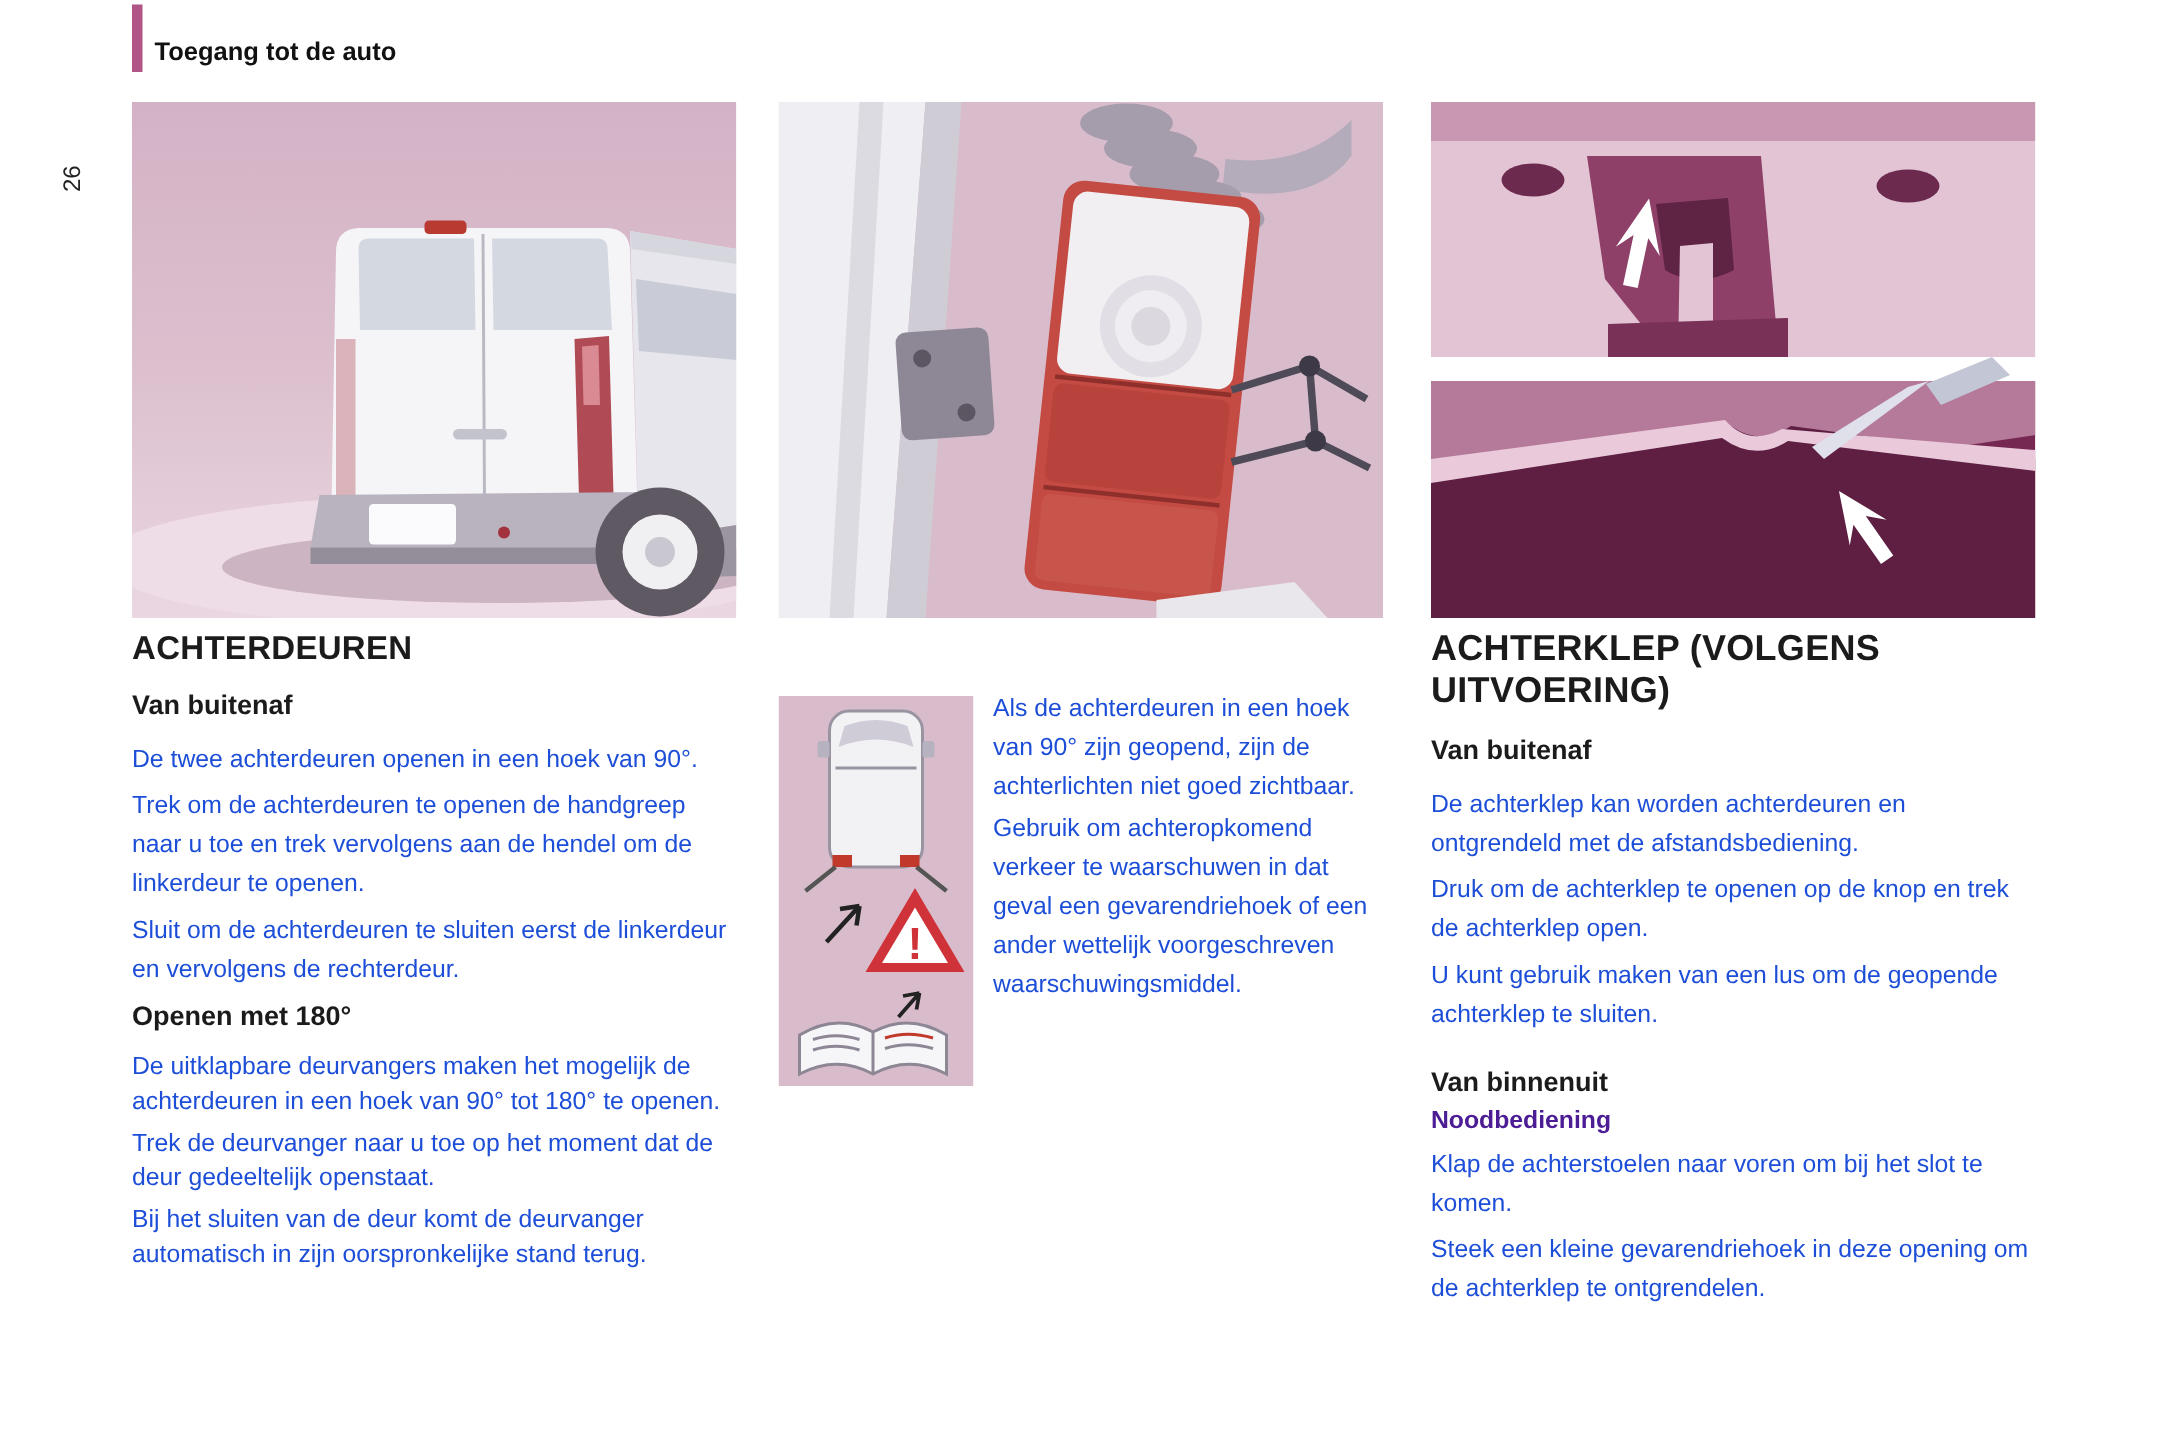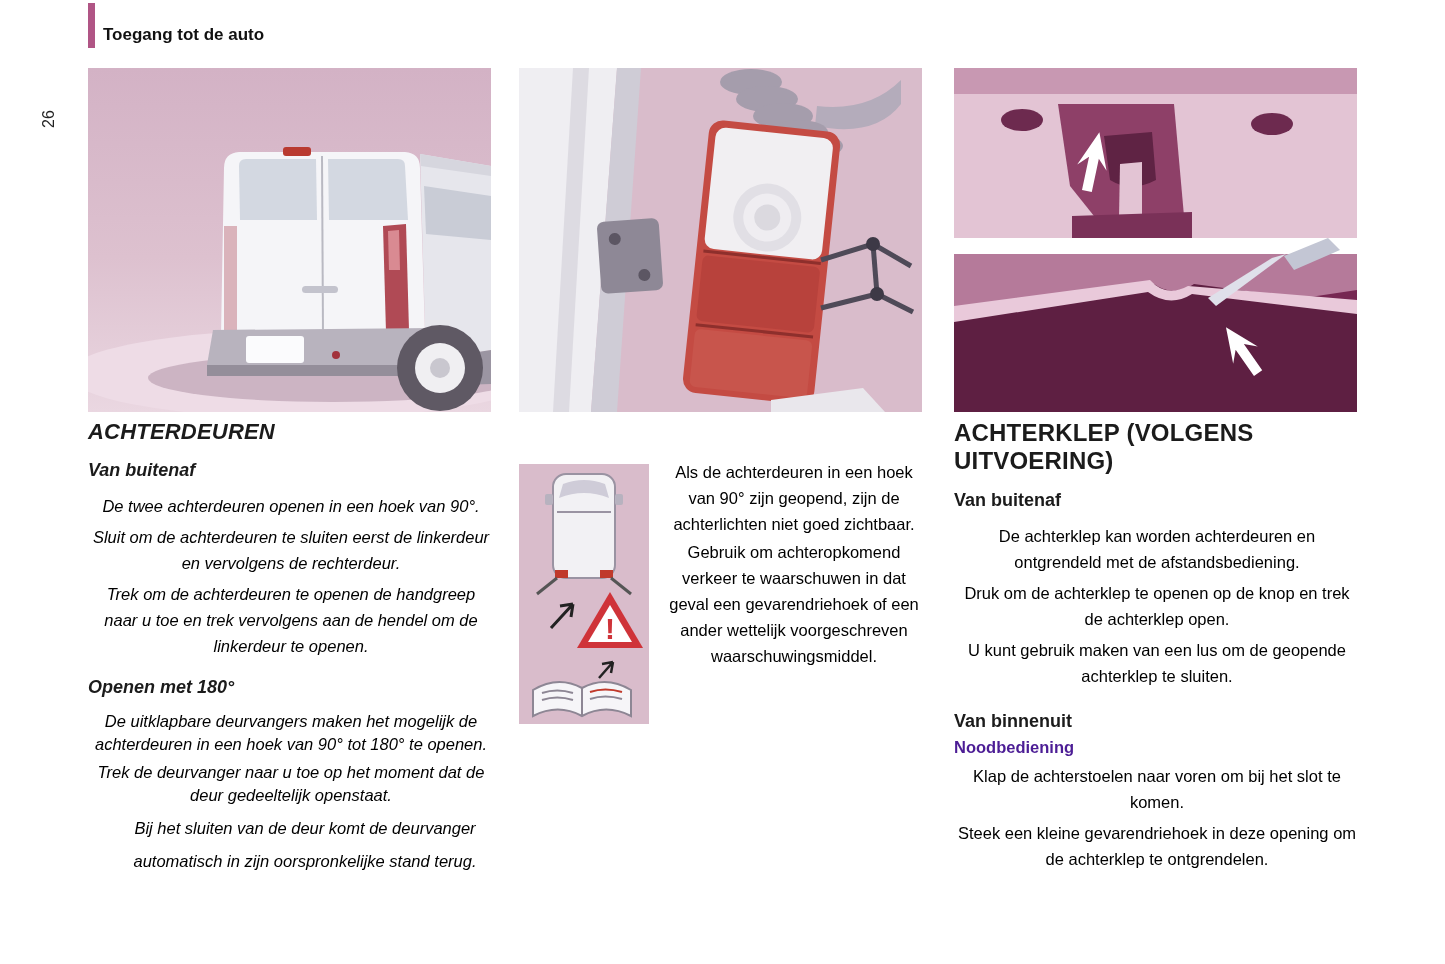--- a/index.html
+++ b/index.html
@@ -33,44 +33,43 @@
     position:absolute; top:68px; width:403px; height:344px;
     overflow:hidden;
   }
   .panel-1 { left:88px; }
   .panel-2 { left:519px; }
   .panel-3 { left:954px; }
   .panel svg { display:block; }
 
   
   .col { position:absolute; top:419px; }
-  .col-1 { left:88px;  width:406px;font-style:italic; }
+  .col-1 { left:88px;  width:406px; }
   .col-3 { left:954px; width:406px; }
 
   .col2-image { position:absolute; left:519px; top:464px; width:130px; height:260px; }
   .col2-text  { position:absolute; left:662px; top:459px; width:264px; }
 
   .section-title {
     font-size:22px; font-weight:bold; color:#1b1b1b;
     margin-bottom:15px; letter-spacing:0.2px;
   }
   .col-3 .section-title { font-size:24px; }
 
   .sub-title {
     font-size:18px; font-weight:bold; color:#1b1b1b;
     margin:8px 0 12px 0;
   }
   .sub-title-small {
     font-size:16.5px; font-weight:bold; color:#4c1d95;
     margin:2px 0 6px 0;
   }
   p.body-text {
-    font-size:16.5px; line-height:26px; color:#000000;
+    font-size:16.5px; line-height:26px; color:#1d4ed8;
     margin:0 0 5px 0;
-    text-align:center;
   }
   .col2-text p.body-text { margin-bottom:2px; }
 </style>
 </head>
 <body>
 
 <div class="accent-bar"></div>
 <div class="page-header-title">Toegang tot de auto</div>
 <div class="page-number">26</div>
 
@@ -192,26 +191,26 @@
     <g transform="translate(300 308) rotate(-35)">
       <path d="M0 0 L0 -32 L-10 -22 L5 -56 L20 -22 L10 -32 L10 0 Z" fill="#ffffff"></path>
     </g>
   </svg>
 </div>
 
 <div class="col col-1">
   <div class="section-title">ACHTERDEUREN</div>
   <div class="sub-title">Van buitenaf</div>
   <p class="body-text">De twee achterdeuren openen in een hoek van 90°.</p>
+  <p class="body-text">Trek om de achterdeuren te openen de handgreep naar u toe en trek vervolgens aan de hendel om de linkerdeur te openen.</p>
   <p class="body-text">Sluit om de achterdeuren te sluiten eerst de linkerdeur en vervolgens de rechterdeur.</p>
-  <p class="body-text">Trek om de achterdeuren te openen de handgreep naar u toe en trek vervolgens aan de hendel om de linkerdeur te openen.</p>
-  <div class="sub-title" style="margin-top:18px;">Openen met 180°</div>
+  <div class="sub-title" style="margin-top:8px;">Openen met 180°</div>
   <p class="body-text" style="line-height:23px;">De uitklapbare deurvangers maken het mogelijk de achterdeuren in een hoek van 90° tot 180° te openen.</p>
   <p class="body-text" style="line-height:23px;">Trek de deurvanger naar u toe op het moment dat de deur gedeeltelijk openstaat.</p>
-  <p class="body-text" style="line-height:33px;margin-left:28px;">Bij het sluiten van de deur komt de deurvanger automatisch in zijn oorspronkelijke stand terug.</p>
+  <p class="body-text" style="line-height:23px;">Bij het sluiten van de deur komt de deurvanger automatisch in zijn oorspronkelijke stand terug.</p>
 </div>
 
 <div class="col2-image">
   <svg width="130" height="260" viewBox="0 0 130 260">
     <rect width="130" height="260" fill="#d9bccb"></rect>
 
     <rect x="34" y="10" width="62" height="104" rx="13" fill="#f2f1f4" stroke="#9a93a2" stroke-width="2"></rect>
     <path d="M40 34 Q65 24 90 34 L86 20 Q65 12 44 20 Z" fill="#cfccd8"></path>
     <line x1="38" y1="48" x2="92" y2="48" stroke="#9a93a2" stroke-width="2"></line>
     <rect x="26" y="30" width="8" height="11" rx="2" fill="#b7b2bf"></rect>

